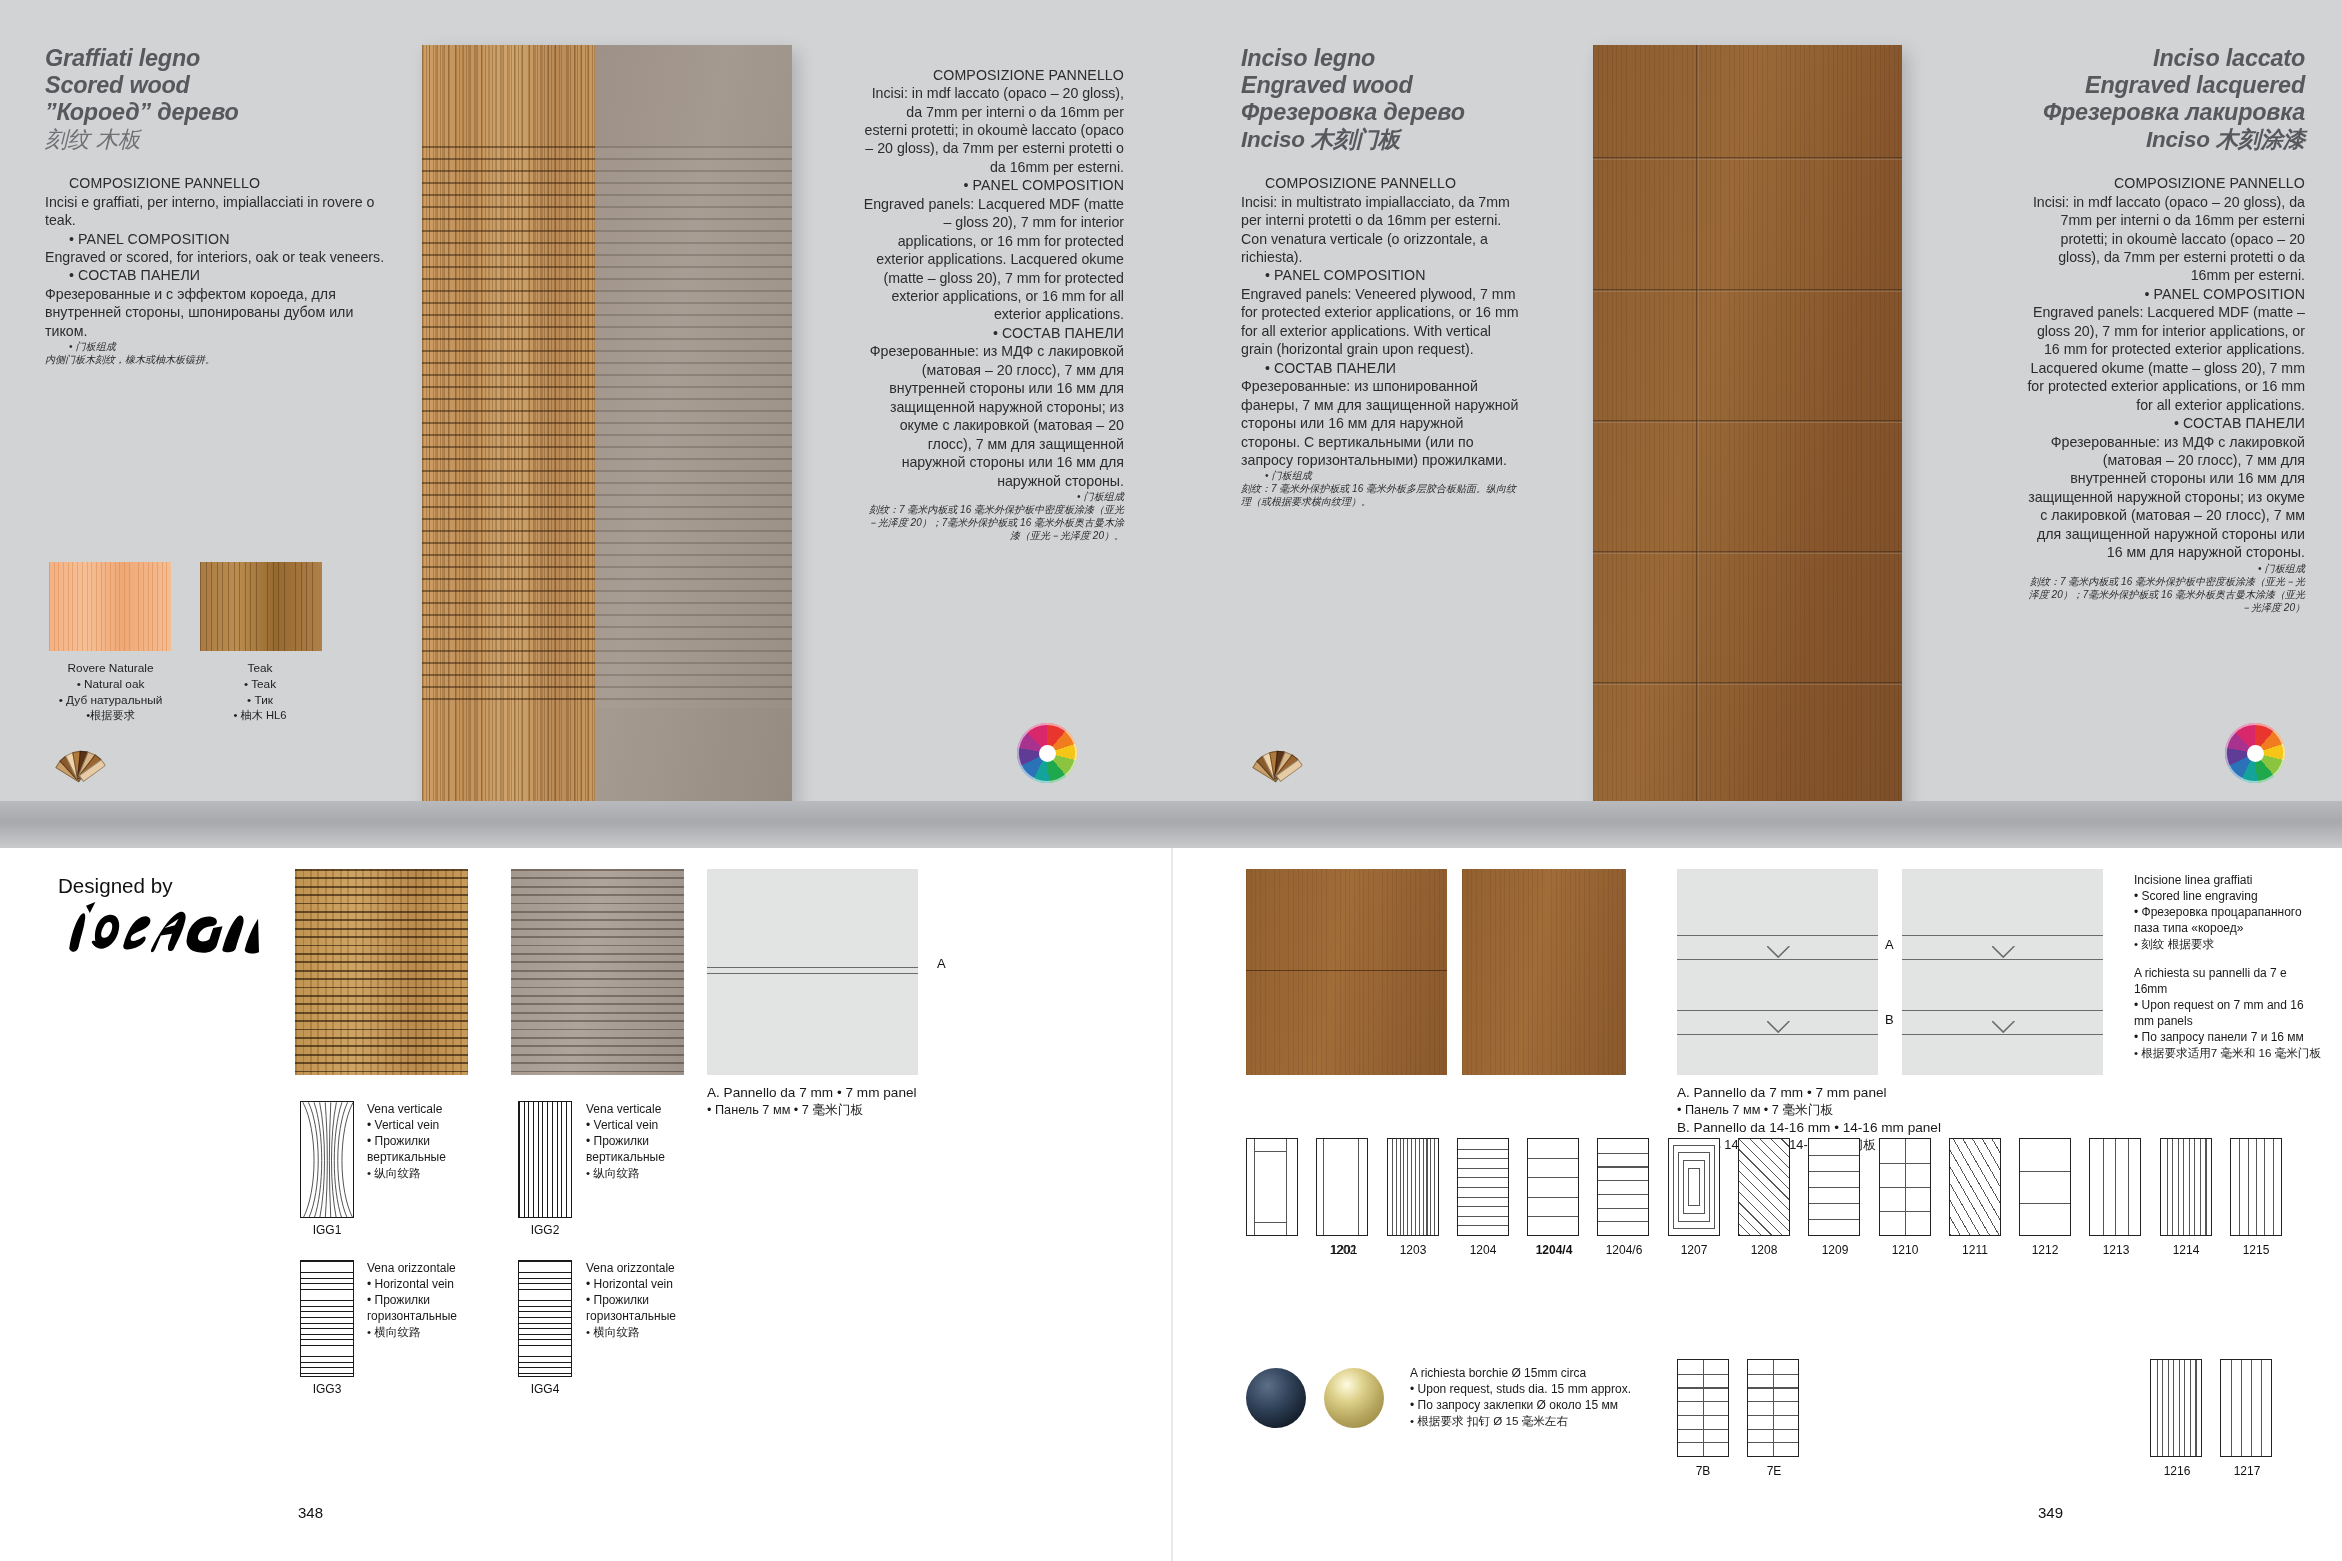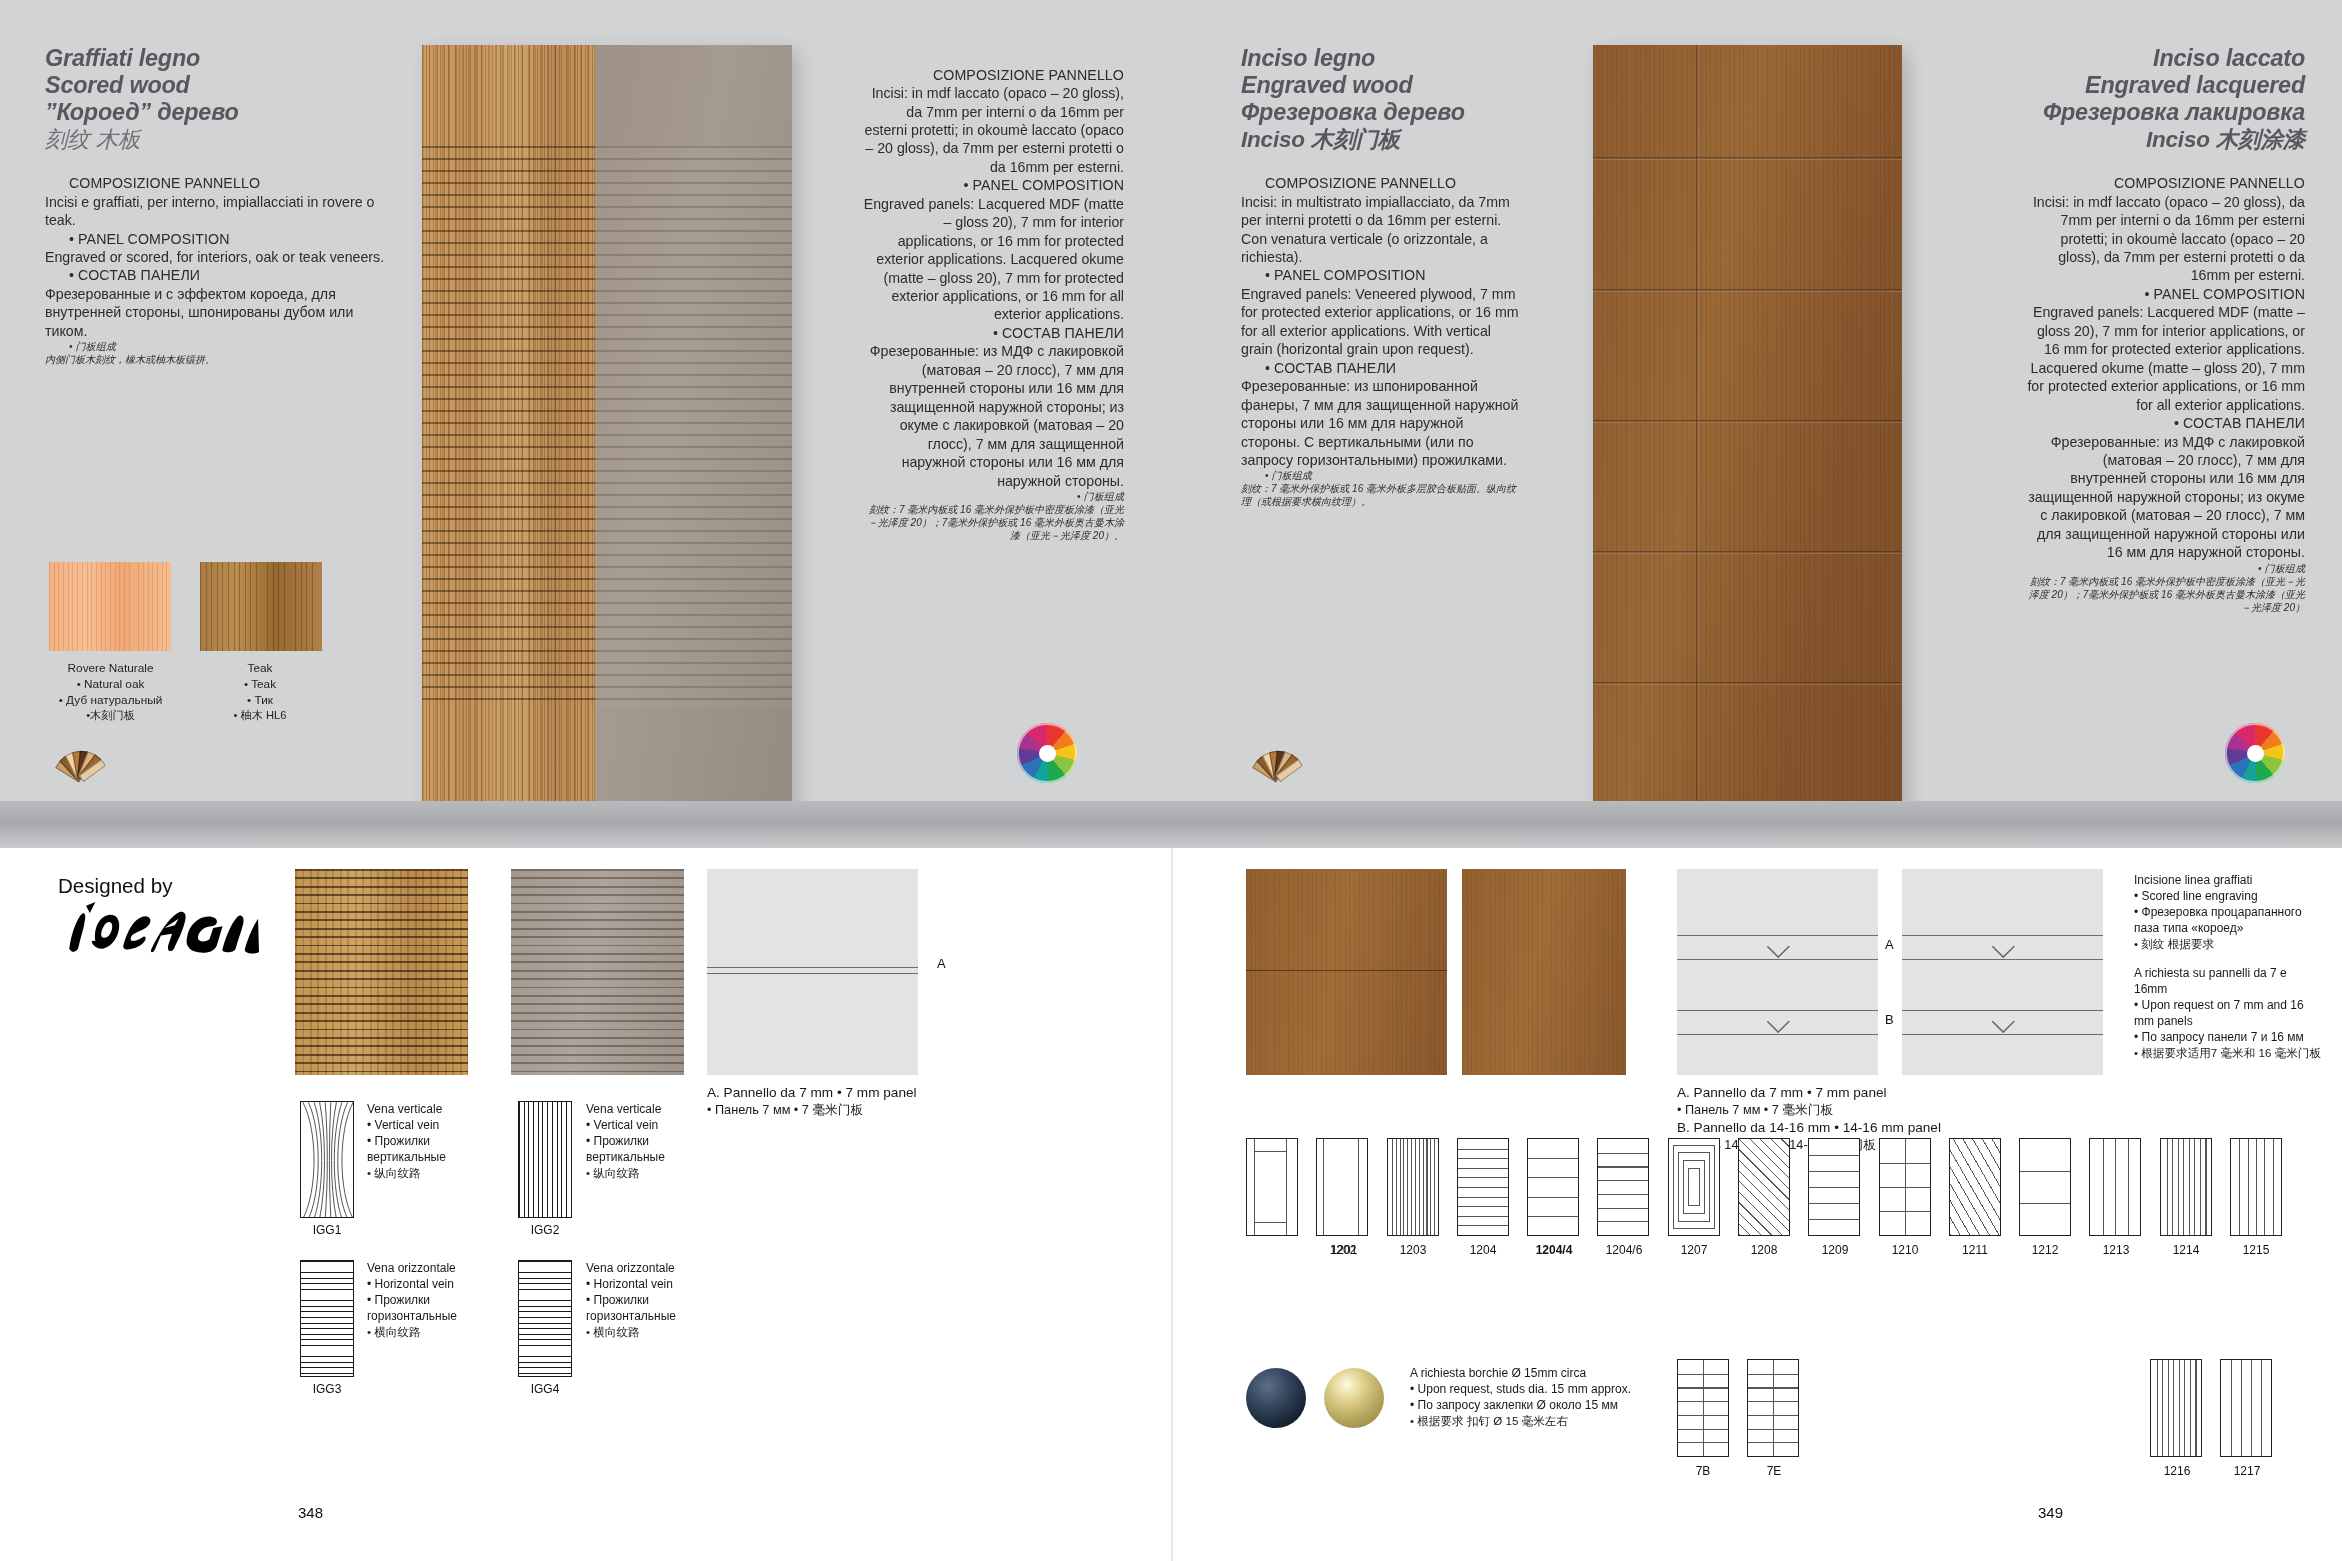--- a/index.html
+++ b/index.html
@@ -167,21 +167,21 @@
         <div class="cap cn">• 门板组成</div>
         <div class="cn">内侧门板木刻纹，橡木或柚木板镶拼。</div>
       </div>
     </div>
 
     <div class="sw sw-oak" style="left:49px; top:562px; width:122px; height:89px;"></div>
     <div class="sw-cap" style="left:19px; top:661px; width:183px;">
       <div>Rovere Naturale</div>
       <div>• Natural oak</div>
       <div>• Дуб натуральный</div>
-      <div class="cn">•木刻门板</div>
+      <div class="cn">•根据要求</div>
     </div>
 
     <div class="sw sw-teak" style="left:200px; top:562px; width:122px; height:89px;"></div>
     <div class="sw-cap" style="left:178px; top:661px; width:164px;">
       <div>Teak</div>
       <div>• Teak</div>
       <div>• Тик</div>
       <div class="cn">• 柚木 HL6</div>
     </div>
 

